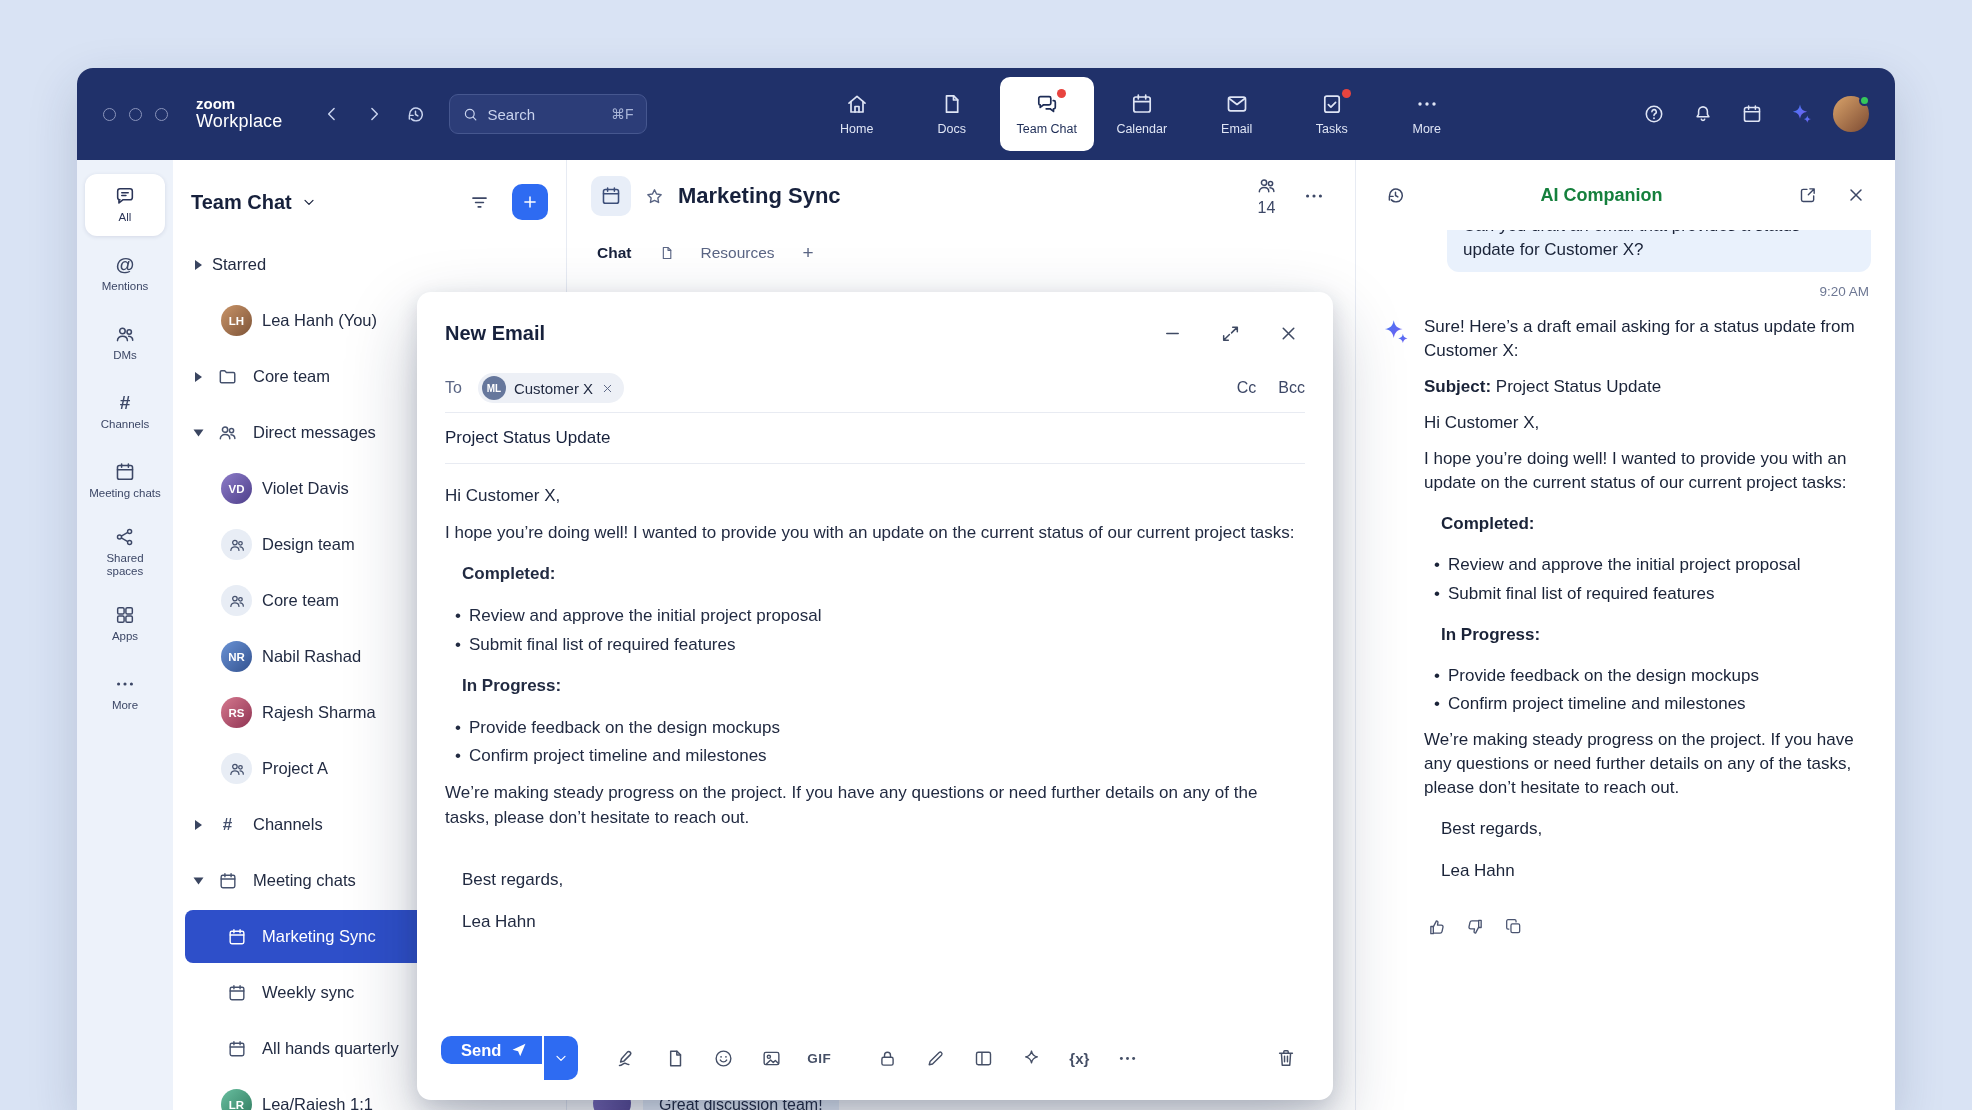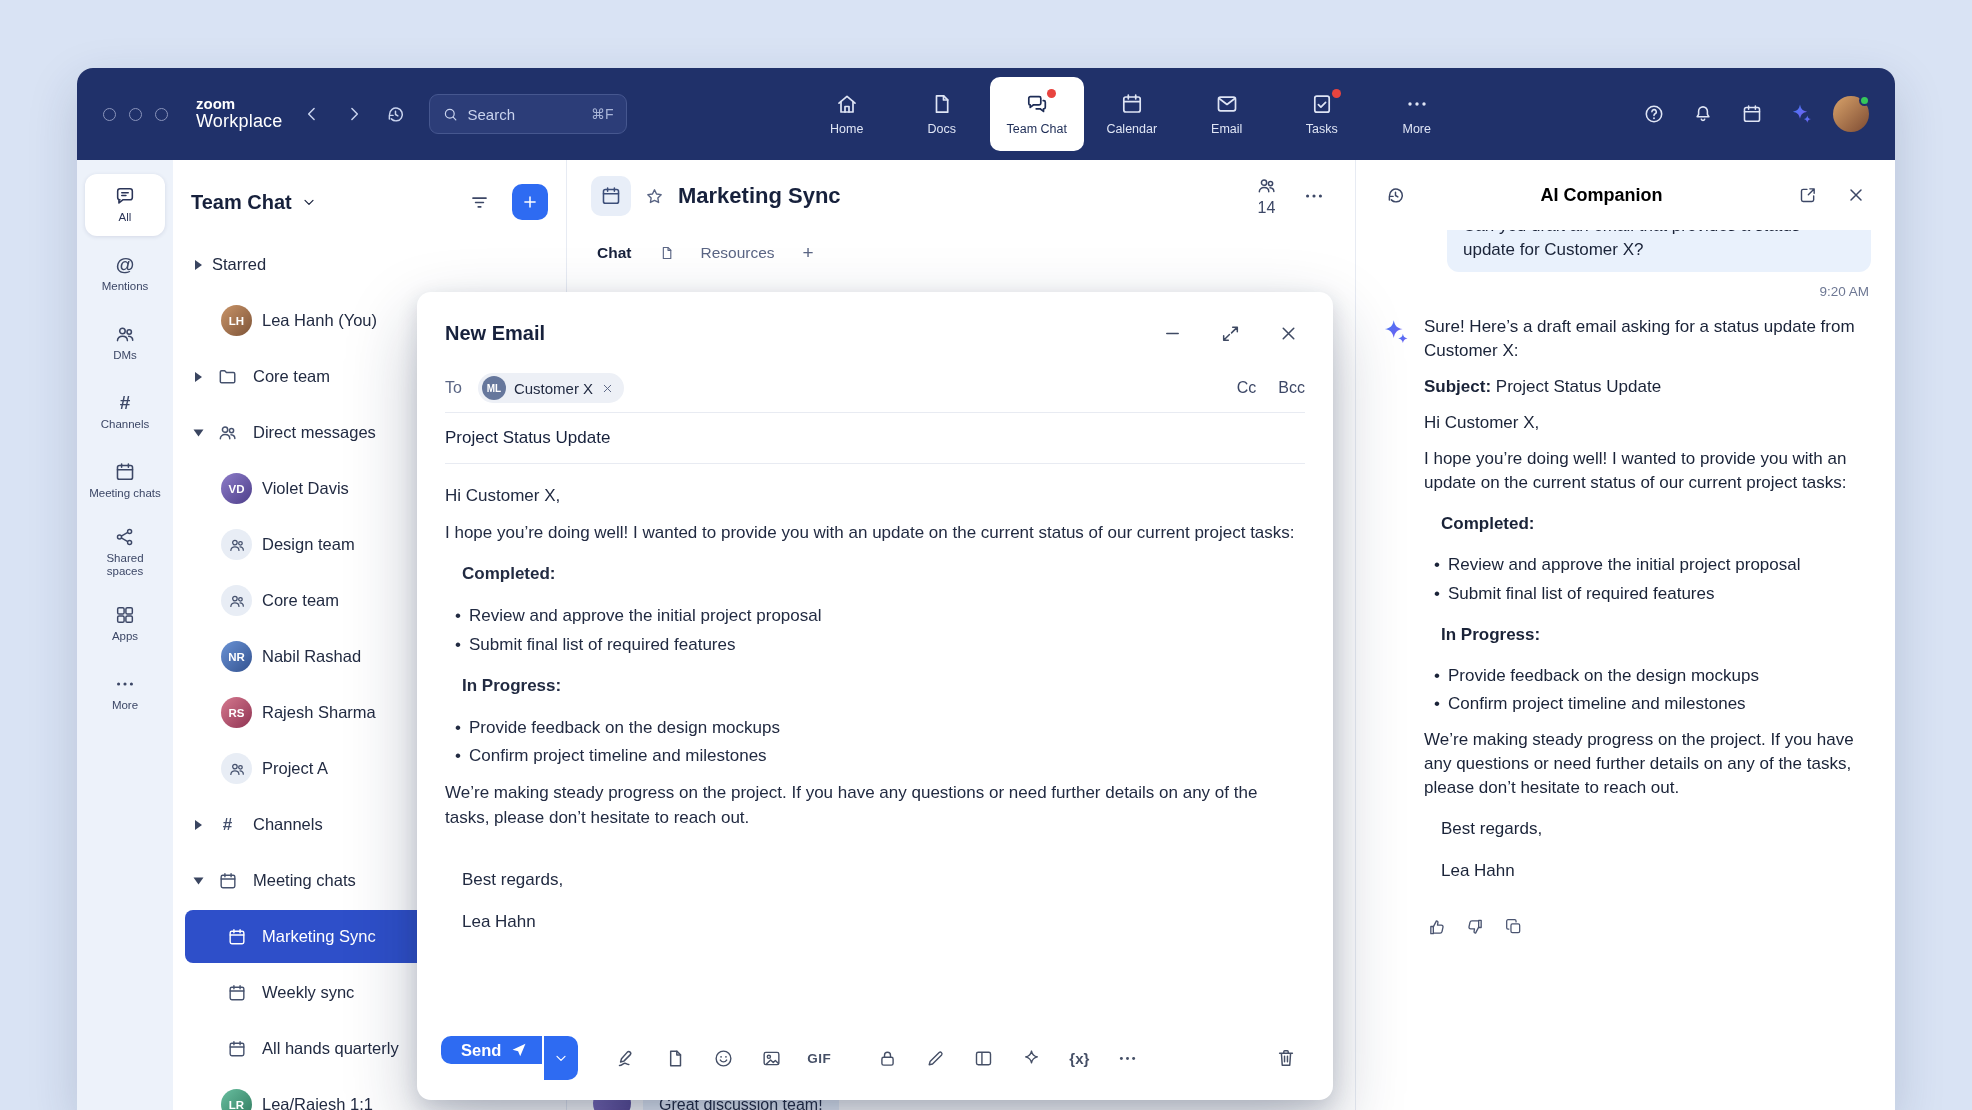--- a/index.html
+++ b/index.html
@@ -22,21 +22,21 @@
     display:flex; flex-direction:column;
   }
 
   
   .topbar {
     height:92px; flex:none; background:#20316a; color:#fff;
     display:flex; align-items:center; padding:0 26px;
   }
   .traffic { display:flex; gap:13px; margin-right:28px; }
   .tl { width:13px; height:13px; border-radius:50%; border:1.5px solid #8a94bb; }
-  .logo { line-height:1.08; margin-right:12px; }
+  .logo { line-height:1.08; margin-right:32px; }
   .logo-top { font-size:15px; font-weight:700; }
   .logo-bottom { font-size:18px; letter-spacing:.2px; }
   .nav-btns { display:flex; align-items:center; gap:8px; margin-right:16px; color:#c9d3ee; }
   .icon-btn { background:none; border:0; color:inherit; width:34px; height:34px;
     display:flex; align-items:center; justify-content:center; padding:0; }
   .search-box { width:198px; height:40px; border-radius:9px; background:#2c3d78;
     border:1px solid #46578f; display:flex; align-items:center; gap:9px;
     padding:0 12px; color:#c9d3ee; font-size:15px; }
   .search-shortcut { margin-left:auto; color:#a9b5d8; font-size:14px; }
   .top-nav { margin-left:auto; display:flex; align-items:center; gap:1px; }
@@ -117,21 +117,21 @@
   .peek-avatar { width:38px; height:38px; border-radius:50%;
     background:linear-gradient(135deg,#8a77c9,#4e3f8a); flex:none; }
   .peek-bubble { background:#e9f0fa; border-radius:12px; padding:12px 16px;
     font-size:16px; color:#222b42; }
 
   
   .ai-panel { width:540px; flex:none; border-left:1px solid #e7ebf3; background:#fff;
     display:flex; flex-direction:column; }
   .ai-header { height:70px; flex:none; display:flex; align-items:center;
     padding:0 22px; gap:14px; color:#3c4766; }
-  .ai-title { flex:1; text-align:center; font-size:18px; font-weight:700; color:#000000; }
+  .ai-title { flex:1; text-align:center; font-size:18px; font-weight:700; color:#15803d; }
   .ai-content { flex:1; overflow:hidden; padding:0 24px 20px; }
   .user-bubble { margin:-26px 0 0 auto; max-width:424px; background:#e9f1fc;
     border-radius:12px; padding:10px 16px; font-size:17px; line-height:1.4; color:#1a2338; }
   .ai-time { text-align:right; font-size:13.5px; color:#6e7894; margin:12px 2px 16px; }
   .ai-msg { display:flex; gap:14px; }
   .ai-spark { flex:none; margin-top:2px; }
   .ai-text { font-size:17px; line-height:1.42; color:#1a2338; max-width:444px; }
   .ai-text p, .modal-body p { margin:0 0 12px; }
   .b { font-weight:700; }
   .m0 { margin:17px !important; }

